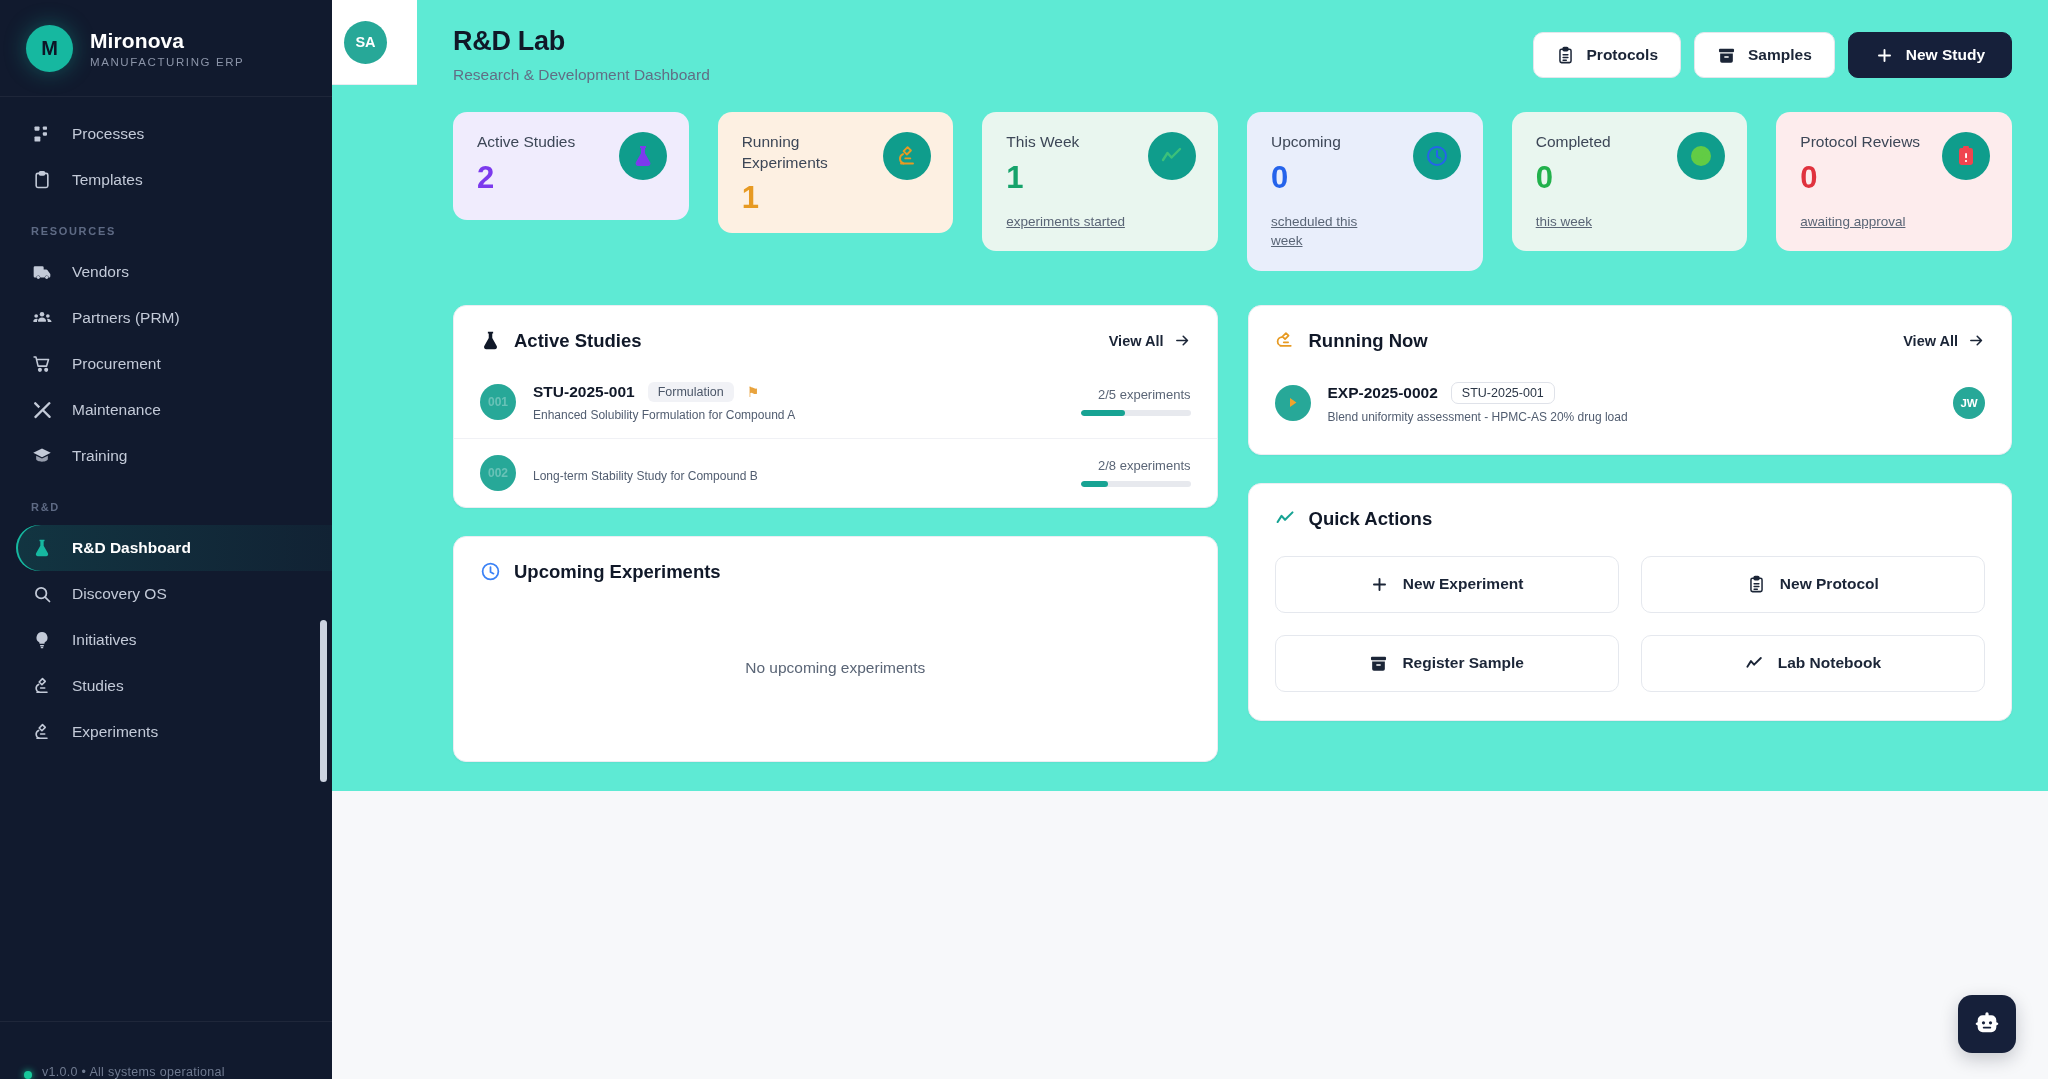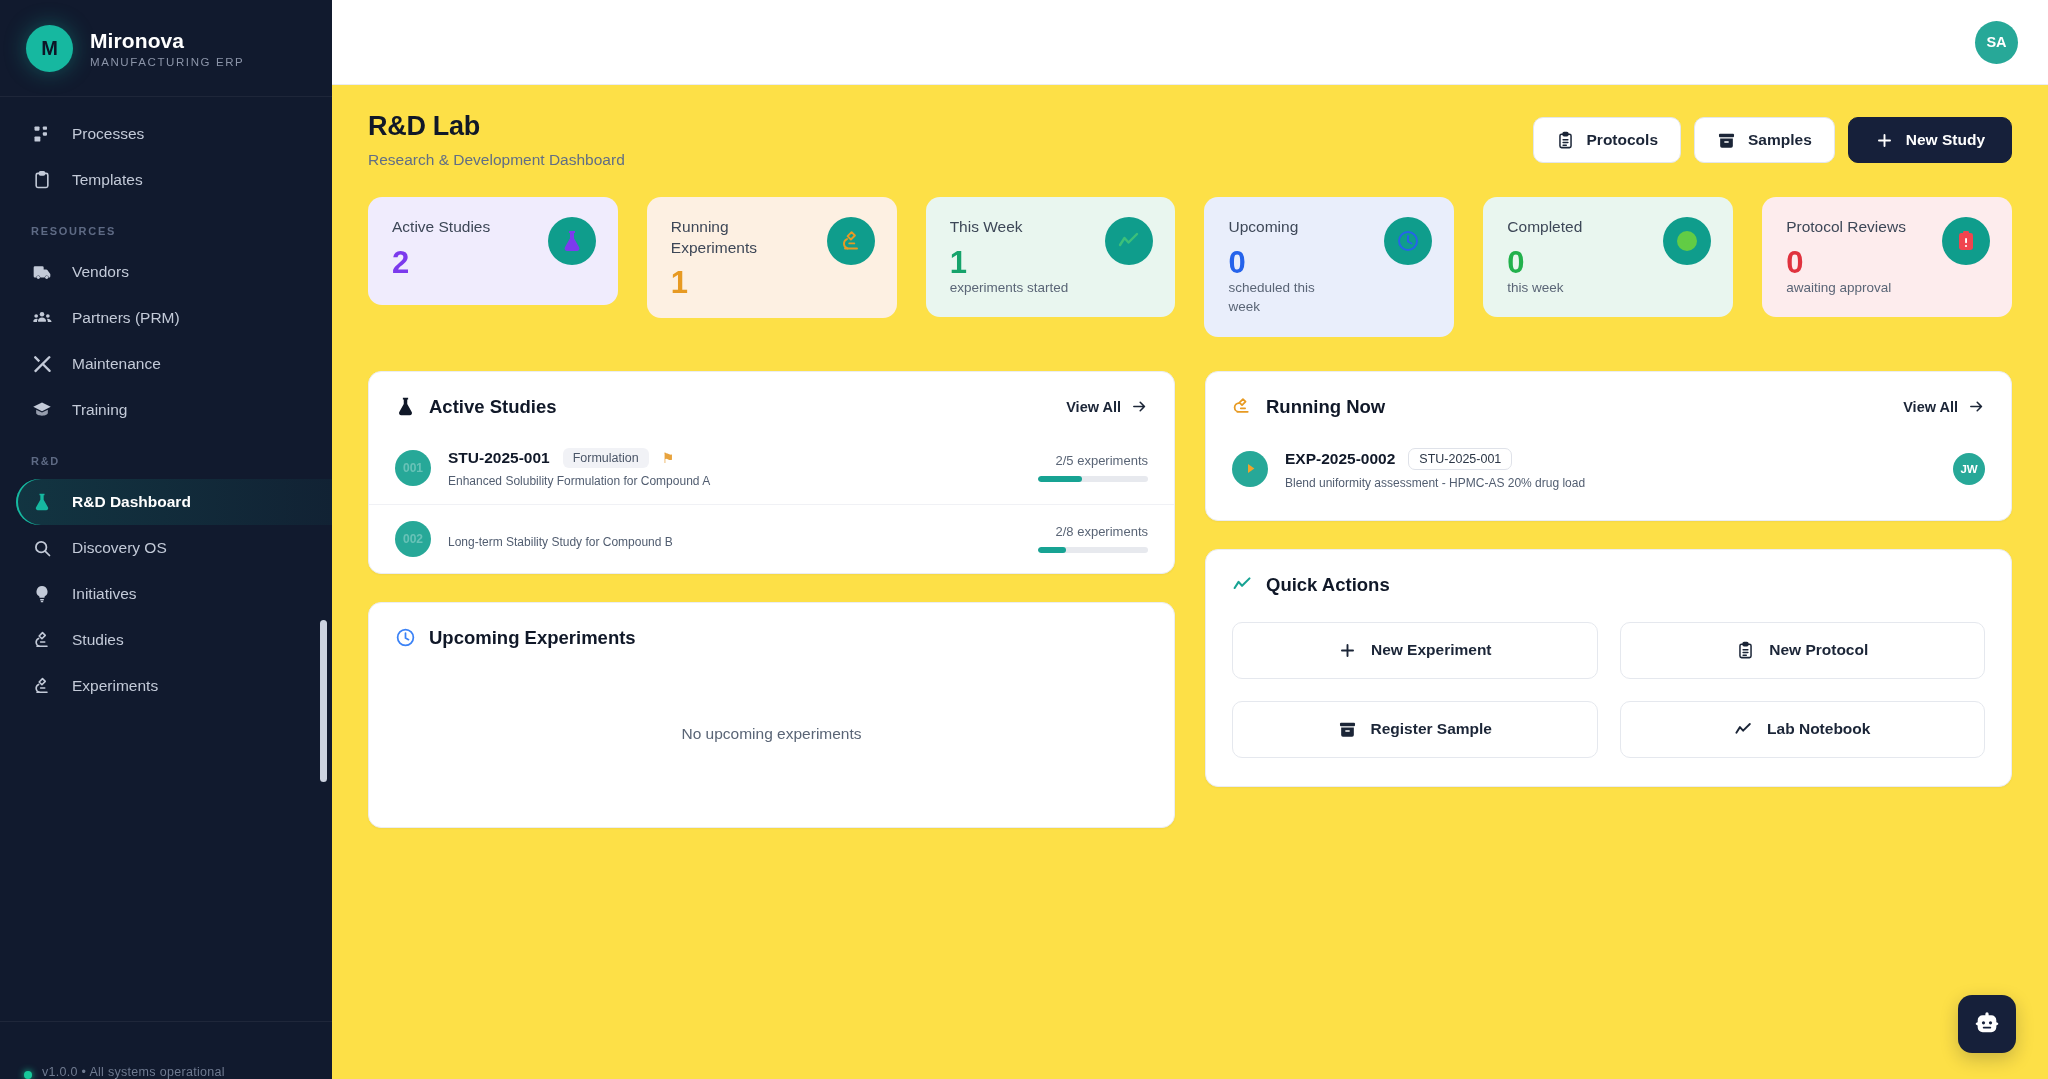--- a/index.html
+++ b/index.html
@@ -72,21 +72,21 @@
   .sidebar-footer {
     flex: 0 0 58px; height: 58px;
     border-top: 1px solid rgba(255,255,255,0.06);
     display: flex; align-items: flex-end; gap: 10px;
     padding-left: 24px;
   }
   .status-dot { width: 8px; height: 8px; border-radius: 50%; background: #16c99a; box-shadow: 0 0 7px #16c99a; }
   .footer-text { color: #6f7a90; font-size: 12.5px; letter-spacing: .3px; }
 
   
-  .main { flex: 1 1 auto; height: 1079px; display: flex; flex-direction: column; background: #fde047; }
+  .main { flex: 1 1 auto; height: 791px; display: flex; flex-direction: row; background: #5eead4; }
   .topbar {
     height: 85px; flex: 0 0 85px; background: #ffffff;
     border-bottom: 1px solid #eaecf1;
     display: flex; align-items: center; justify-content: flex-end;
     padding-right: 30px;
   }
   .user-avatar {
     width: 43px; height: 43px; border-radius: 50%; background: #27a898;
     color: #fff; font-size: 14.5px; font-weight: 600;
     display: flex; align-items: center; justify-content: center; cursor: pointer;
@@ -109,21 +109,21 @@
 
   
   .stats { display: flex; gap: 29px; margin-bottom: 34px; align-items: flex-start; }
   .stat {
     flex: 1 1 0; border-radius: 14px; padding: 20px 22px 20px 24px;
     display: flex; justify-content: space-between; gap: 10px;
     min-height: 108px;
   }
   .stat-label { font-size: 15.5px; color: #3d4757; line-height: 1.33; max-width: 150px; }
   .stat-value { font-size: 31px; font-weight: 700; margin-top: 9px; line-height: 1; }
-  .stat-sub { font-size: 13.5px; color: #5a6576; margin-top: 0; line-height: 1.45; max-width: 120px; }
+  .stat-sub { font-size: 13.5px; color: #5a6576; margin-top: 19px; line-height: 1.45; max-width: 120px; text-decoration: underline; }
   .stat-ico {
     width: 48px; height: 48px; flex: 0 0 48px; border-radius: 50%;
     background: #0f9d8c; display: flex; align-items: center; justify-content: center;
   }
   .stat-ico svg { width: 24px; height: 24px; display:block; }
 
   
   .grid { display: flex; gap: 30px; align-items: flex-start; }
   .col { flex: 1 1 0; display: flex; flex-direction: column; gap: 28px; }
   .panel { background: #fff; border: 1px solid #ebedf2; border-radius: 13px; box-shadow: 0 1px 2px rgba(16,24,40,.04); }
@@ -236,20 +236,30 @@
             <span class="ico">
               <svg viewBox="0 0 24 24" fill="currentColor">
                 <circle cx="12" cy="7.6" r="2.7"></circle>
                 <circle cx="5" cy="9.6" r="2.2"></circle>
                 <circle cx="19" cy="9.6" r="2.2"></circle>
                 <path d="M12 11.5c-2.7 0-4.6 1.6-4.9 4.1-.05.5.34.9.84.9h8.12c.5 0 .89-.4.84-.9-.3-2.5-2.2-4.1-4.9-4.1z"></path>
                 <path d="M5 13c-1.9 0-3.2 1.1-3.5 2.9-.07.5.32.9.82.9H6v-.5c0-1.2.35-2.3.95-3.2A4.5 4.5 0 0 0 5 13zM19 13c-.36 0-.69.04-1 .11.6.9.95 2 .95 3.2v.5h3.73c.5 0 .89-.4.82-.9C22.2 14.1 20.9 13 19 13z"></path>
               </svg>
             </span>
             <span>Partners (PRM)</span>
+          </div>
+          <div class="nav-item">
+            <span class="ico">
+              <svg viewBox="0 0 24 24" fill="none" stroke="currentColor" stroke-width="1.9" stroke-linecap="round" stroke-linejoin="round">
+                <path d="M2.5 3.5h2.2l2.6 11h10.2l2.3-8H6"></path>
+                <circle cx="9.5" cy="19" r="1.5" fill="currentColor"></circle>
+                <circle cx="17" cy="19" r="1.5" fill="currentColor"></circle>
+              </svg>
+            </span>
+            <span>Procurement</span>
           </div>
           <div class="nav-item">
             <span class="ico">
               <svg viewBox="0 0 24 24" fill="currentColor">
                 <path d="M4.6 2.8l5.1 5.1-1.9 1.9-5.1-5.1a.9.9 0 0 1 0-1.3l.6-.6a.9.9 0 0 1 1.3 0z"></path>
                 <path d="M20.2 21.2l-8.6-8.6 1.9-1.9 8.6 8.6a1.3 1.3 0 0 1 0 1.9 1.3 1.3 0 0 1-1.9 0z"></path>
                 <path d="M21.4 2.6a1 1 0 0 0-1.4 0l-17 17a1 1 0 0 0 0 1.4l.6.6a1 1 0 0 0 1.4 0l17-17a1 1 0 0 0 0-1.4z"></path>
               </svg>
             </span>
             <span>Maintenance</span>

